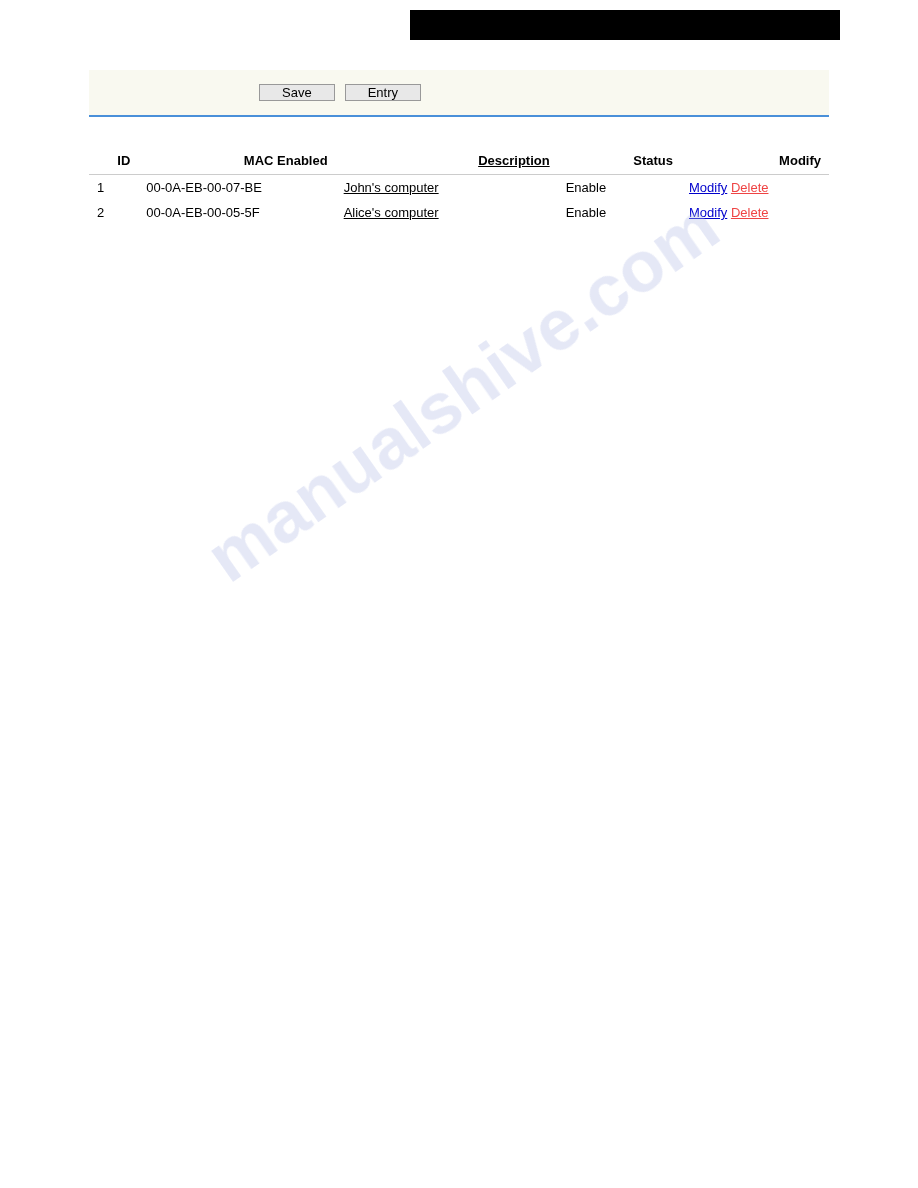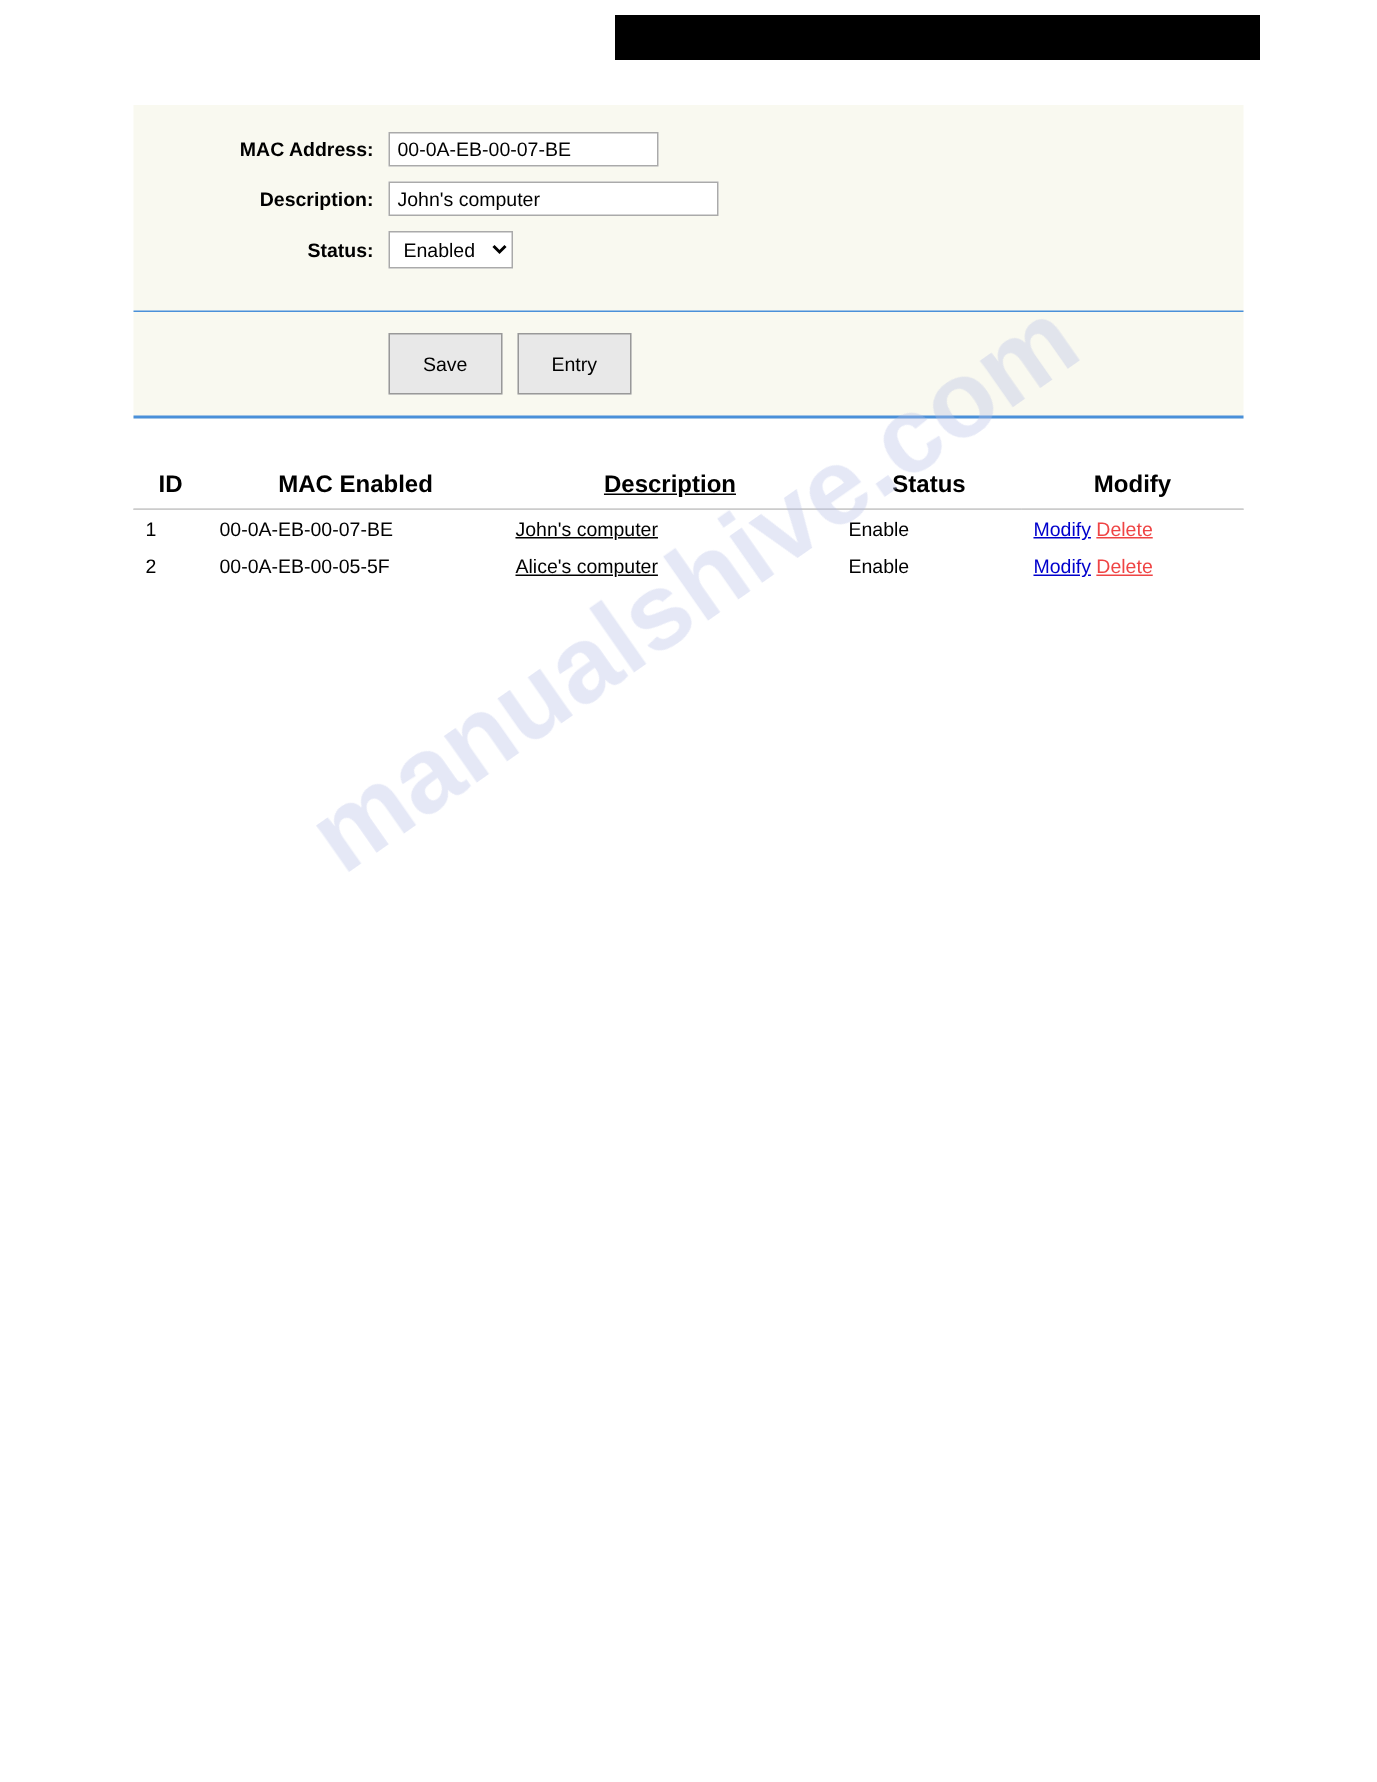--- a/index.html
+++ b/index.html
@@ -88,45 +88,45 @@
       display: flex;
       align-items: center;
       padding-left: 170px;
       gap: 10px;
       border-bottom: 2px solid #4a90d9;
     }
 
     .btn {
       border: 1px solid #999;
       background: #e8e8e8;
-      padding: 12px 22px;
+      padding: 0 22px;
       font-size: 13px;
       cursor: pointer;
       color: #000;
     }
 
     .table-section {
       margin-top: 30px;
     }
 
     table {
       width: 100%;
       border-collapse: collapse;
     }
 
     thead tr {
       border-bottom: 1px solid #ccc;
     }
 
     th {
-      text-align: center;
+      text-align: right;
       padding: 6px 8px;
       font-weight: bold;
       color: #000;
-      font-size: 16px;
+      font-size: 13px;
     }
 
     td {
       padding: 5px 8px;
       font-size: 13px;
       color: #000;
     }
 
     .col-id {
       width: 40px;
@@ -178,41 +178,20 @@
     }
   </style>
 </head>
 <body>
 
 <div class="top-bar"></div>
 
 <div class="main-container">
 
 
-  <div class="form-section">
-
-    <div class="form-row">
-      <label class="form-label">MAC Address:</label>
-      <input type="text" class="form-input" value="00-0A-EB-00-07-BE" style="">
-    </div>
-
-    <div class="form-row">
-      <label class="form-label">Description:</label>
-      <input type="text" class="form-input-desc" value="John's computer" style="">
-    </div>
-
-    <div class="form-row">
-      <label class="form-label">Status:</label>
-      <select class="status-select">
-        <option>Enabled</option>
-        <option>Disabled</option>
-      </select>
-    </div>
-
-  </div>
 
   <div class="button-row">
     <button class="btn">Save</button>
     <button class="btn">Entry</button>
   </div>
 
   <div class="table-section">
     <table>
       <thead>
         <tr>

